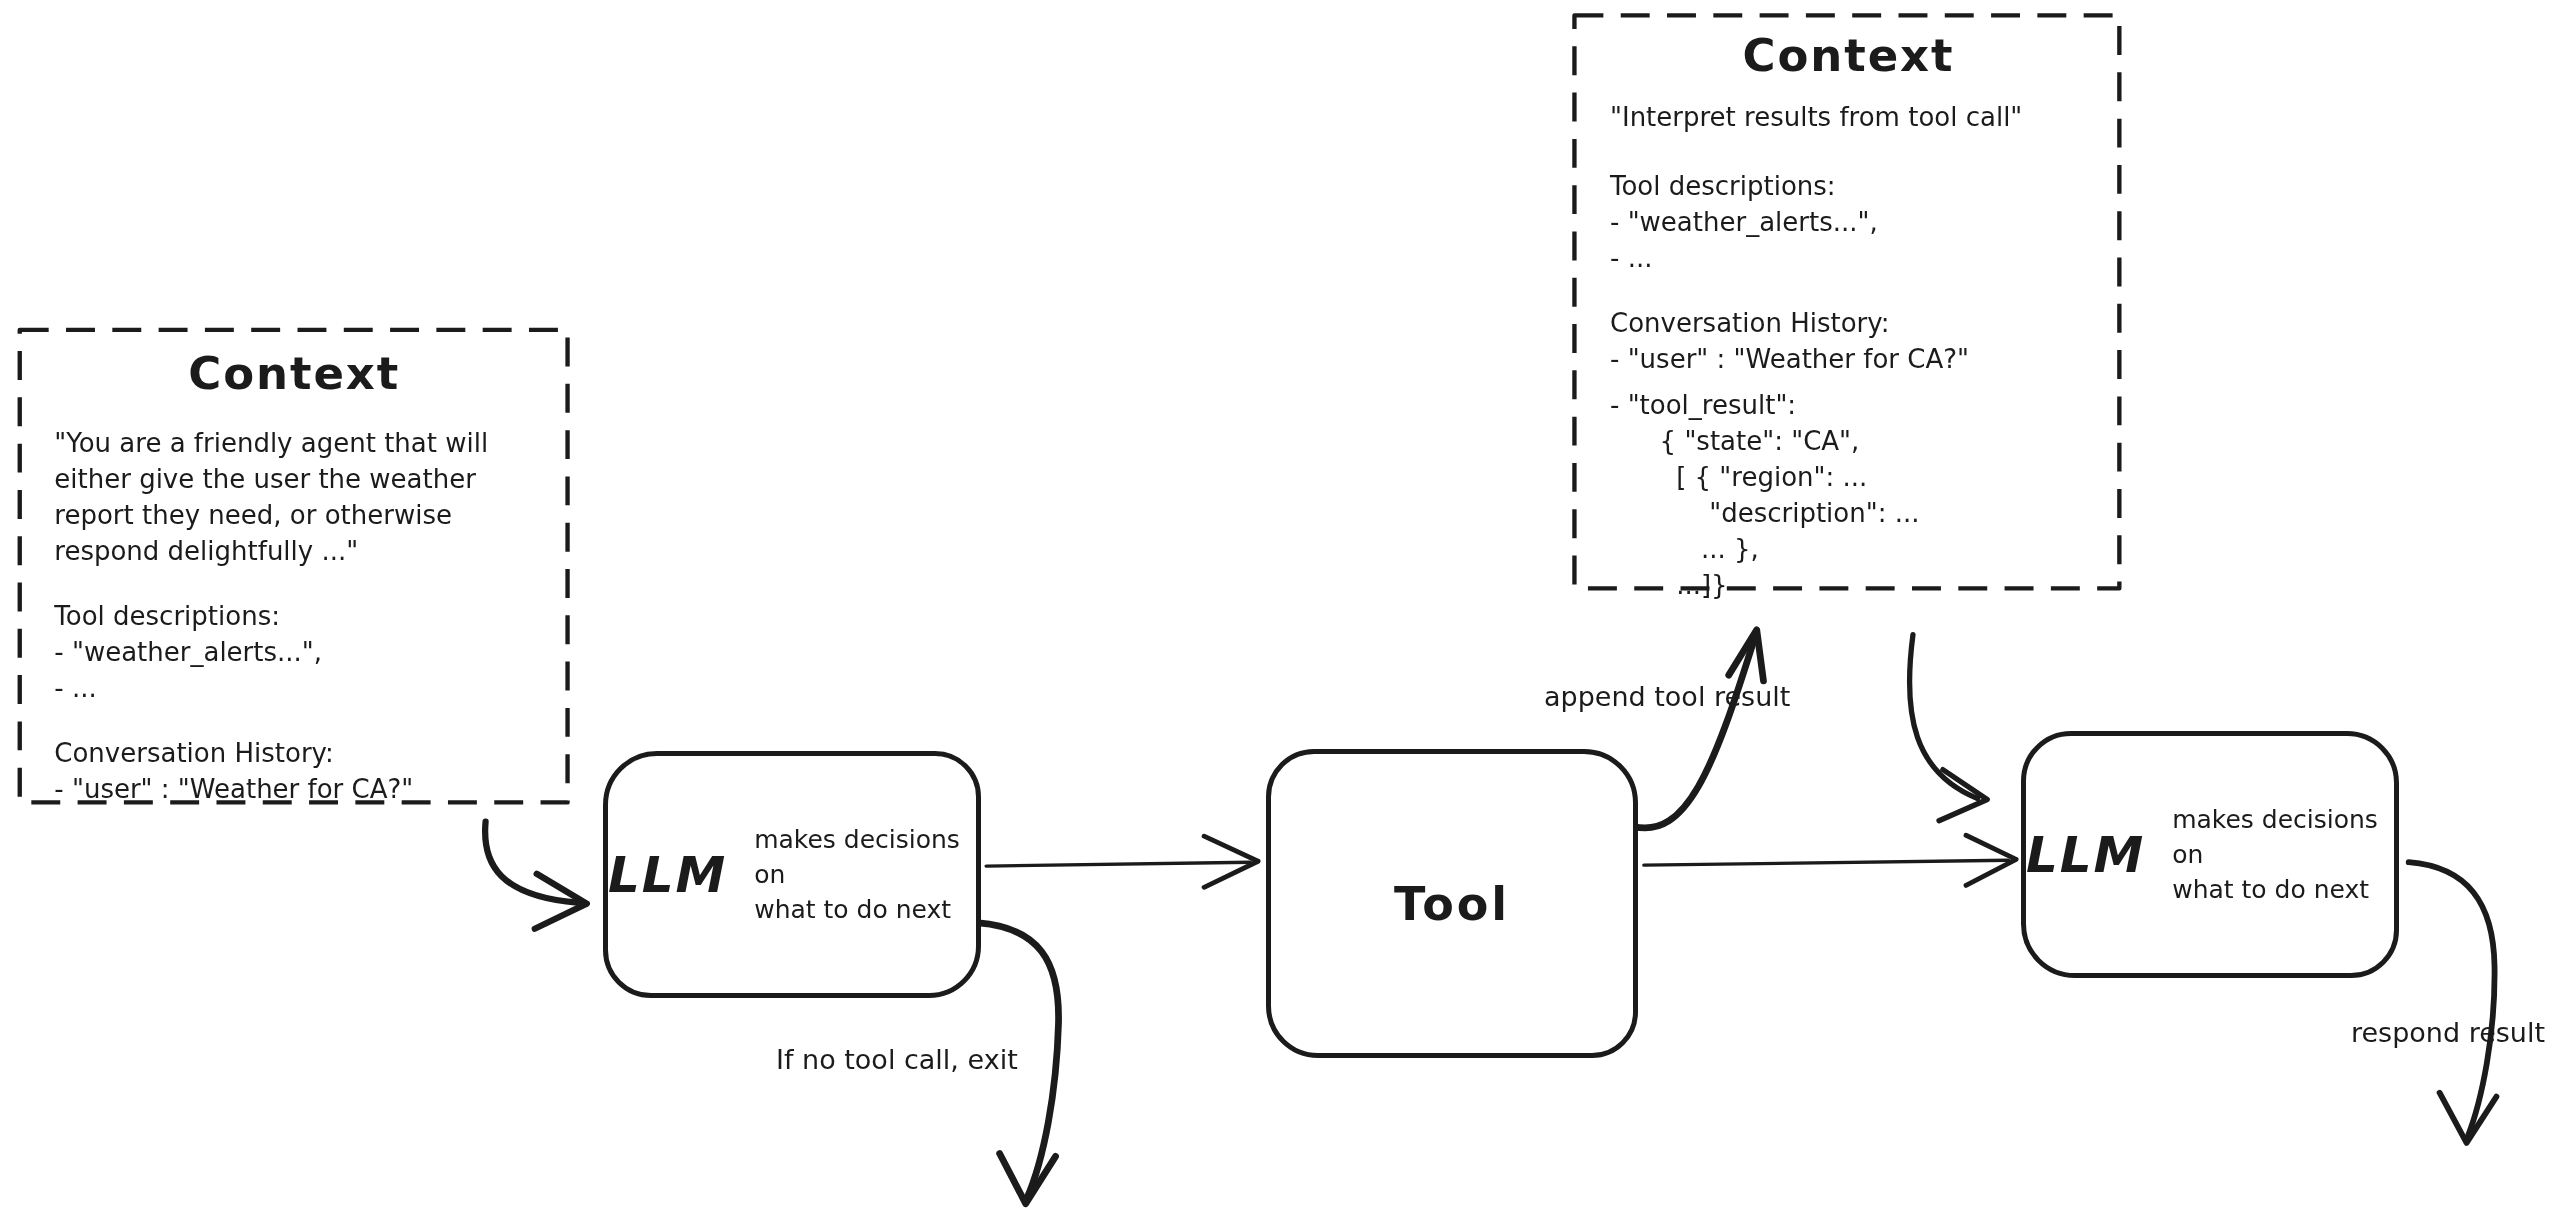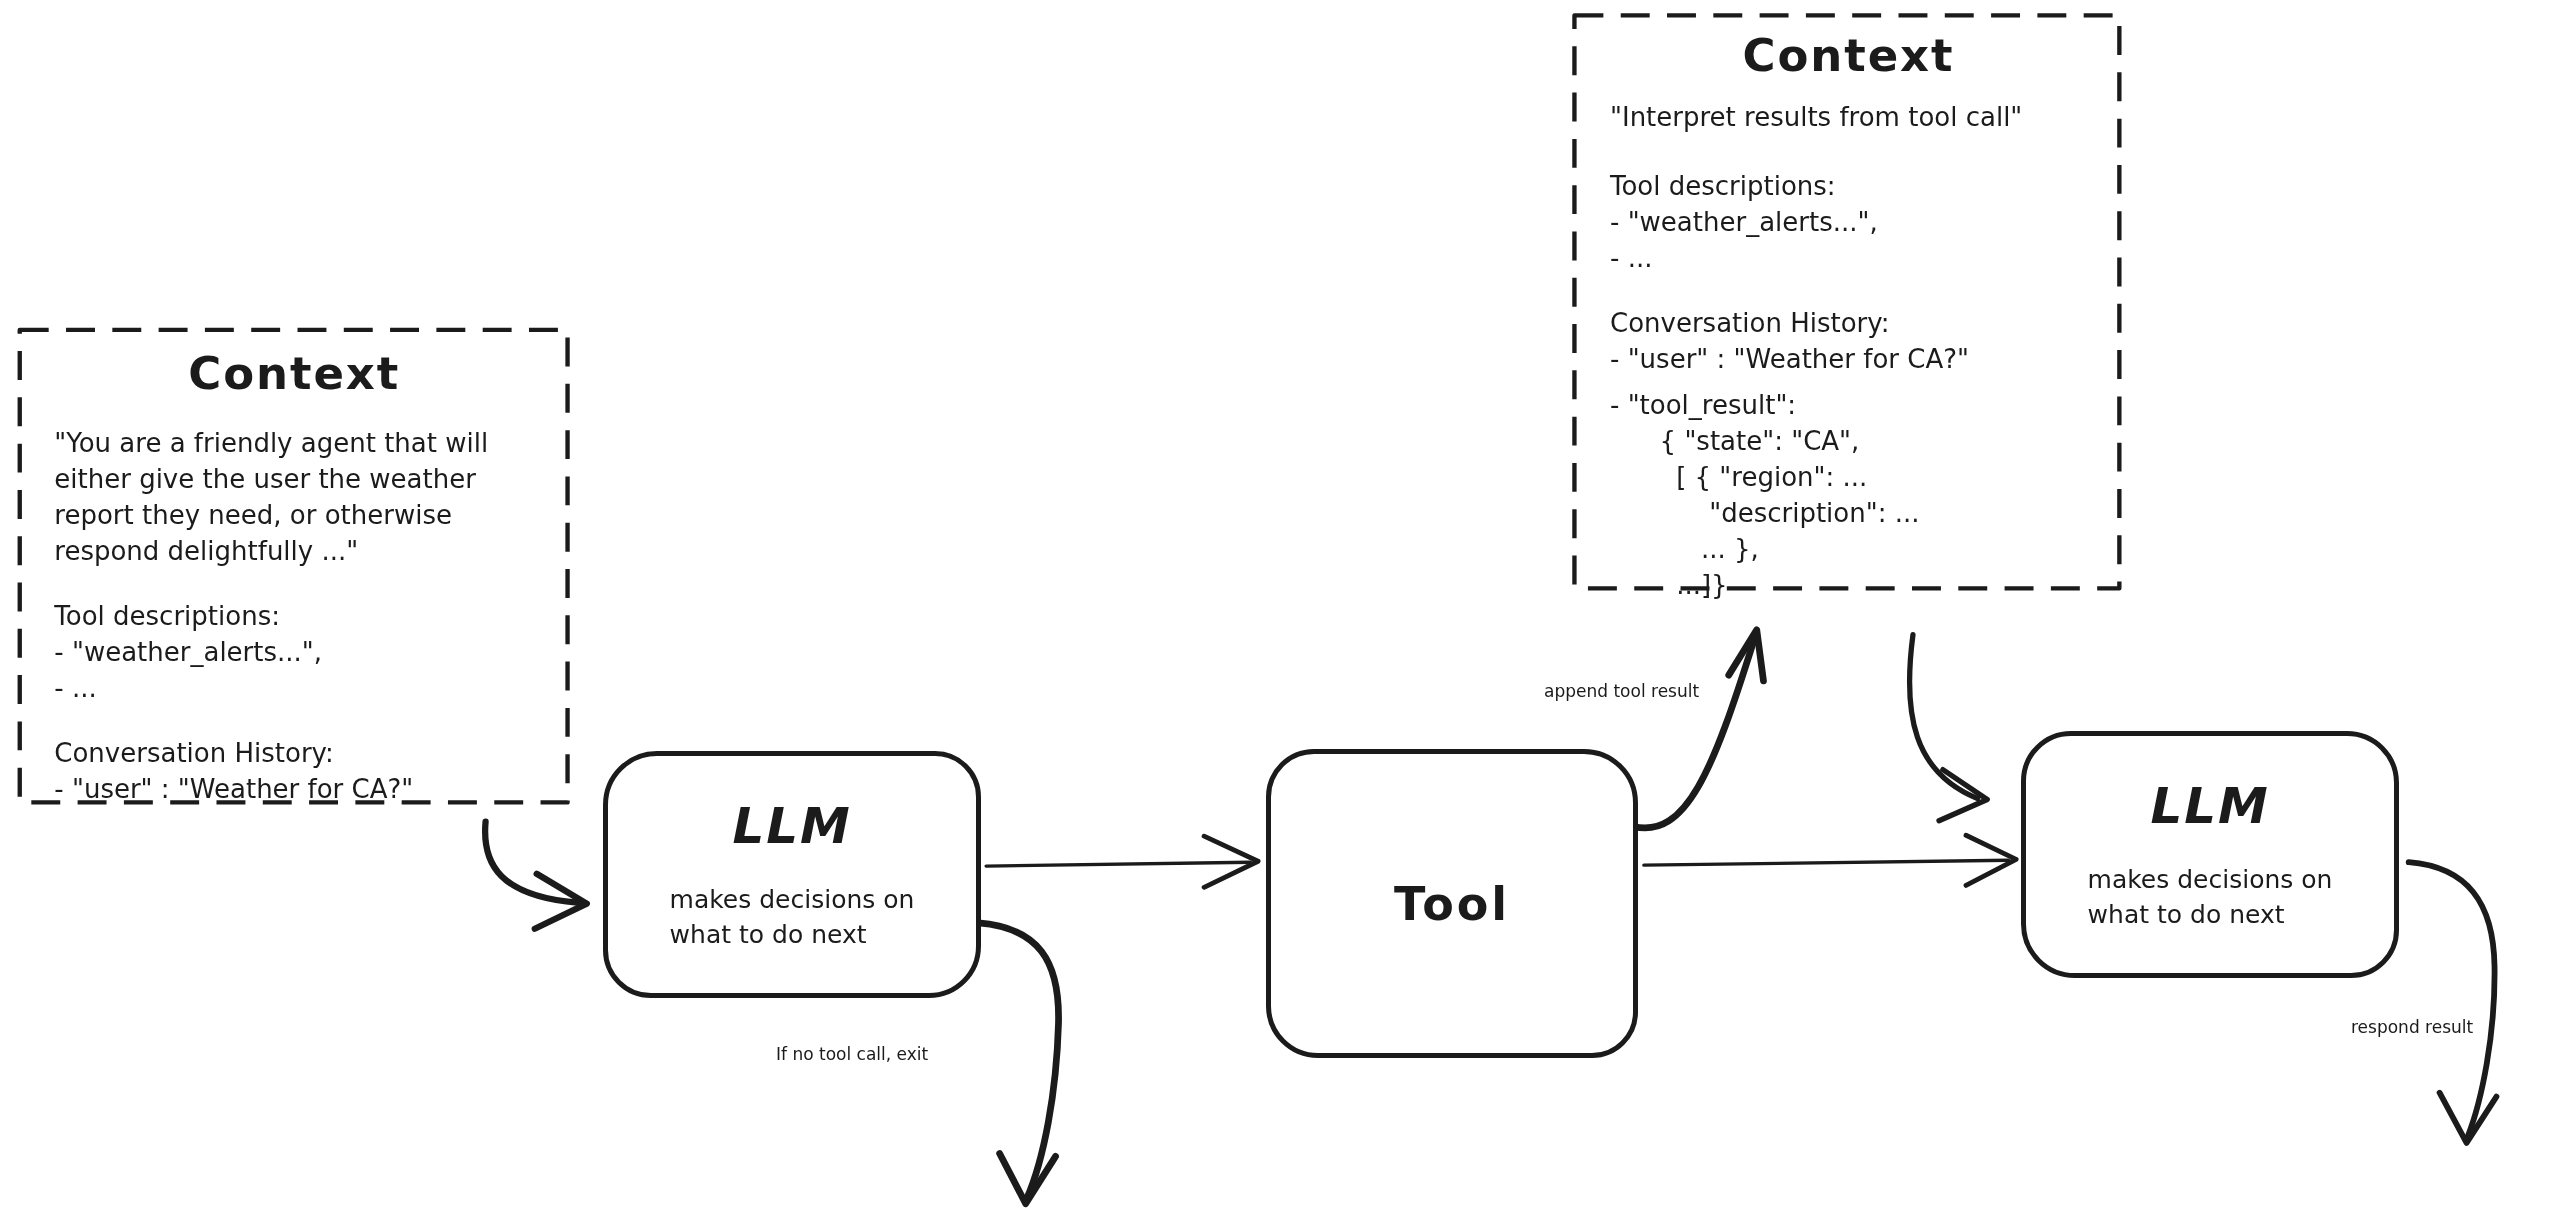--- a/index.html
+++ b/index.html
@@ -37,21 +37,21 @@
     line-height: 36px;
     margin: 0 0 29px 0;
   }
   .node {
     position: absolute;
     z-index: 2;
     box-sizing: border-box;
     border: 5.8px solid #1b1b1b;
     background: #ffffff;
     display: flex;
-    flex-direction: column;
+    flex-direction: row;
     align-items: center;
     justify-content: center;
     gap: 27px;
   }
   .node-title {
     font-size: 50px;
     font-weight: 700;
     letter-spacing: 1.9px;
   }
   .node-title.italic { font-style: italic; }
@@ -59,21 +59,21 @@
     white-space: pre-line;
     font-size: 25px;
     line-height: 35px;
     text-align: left;
     width: max-content;
     max-width: 90%;
   }
   .edge-label {
     position: absolute;
     z-index: 2;
-    font-size: 17px;
+    font-size: 27px;
     white-space: nowrap;
   }
 </style>
 </head>
 <body>
 
 <div class="canvas">
 
   <svg class="wires" viewBox="0 0 2670 1266">
     <g stroke="#1b1b1b" fill="none" stroke-linejoin="round">

